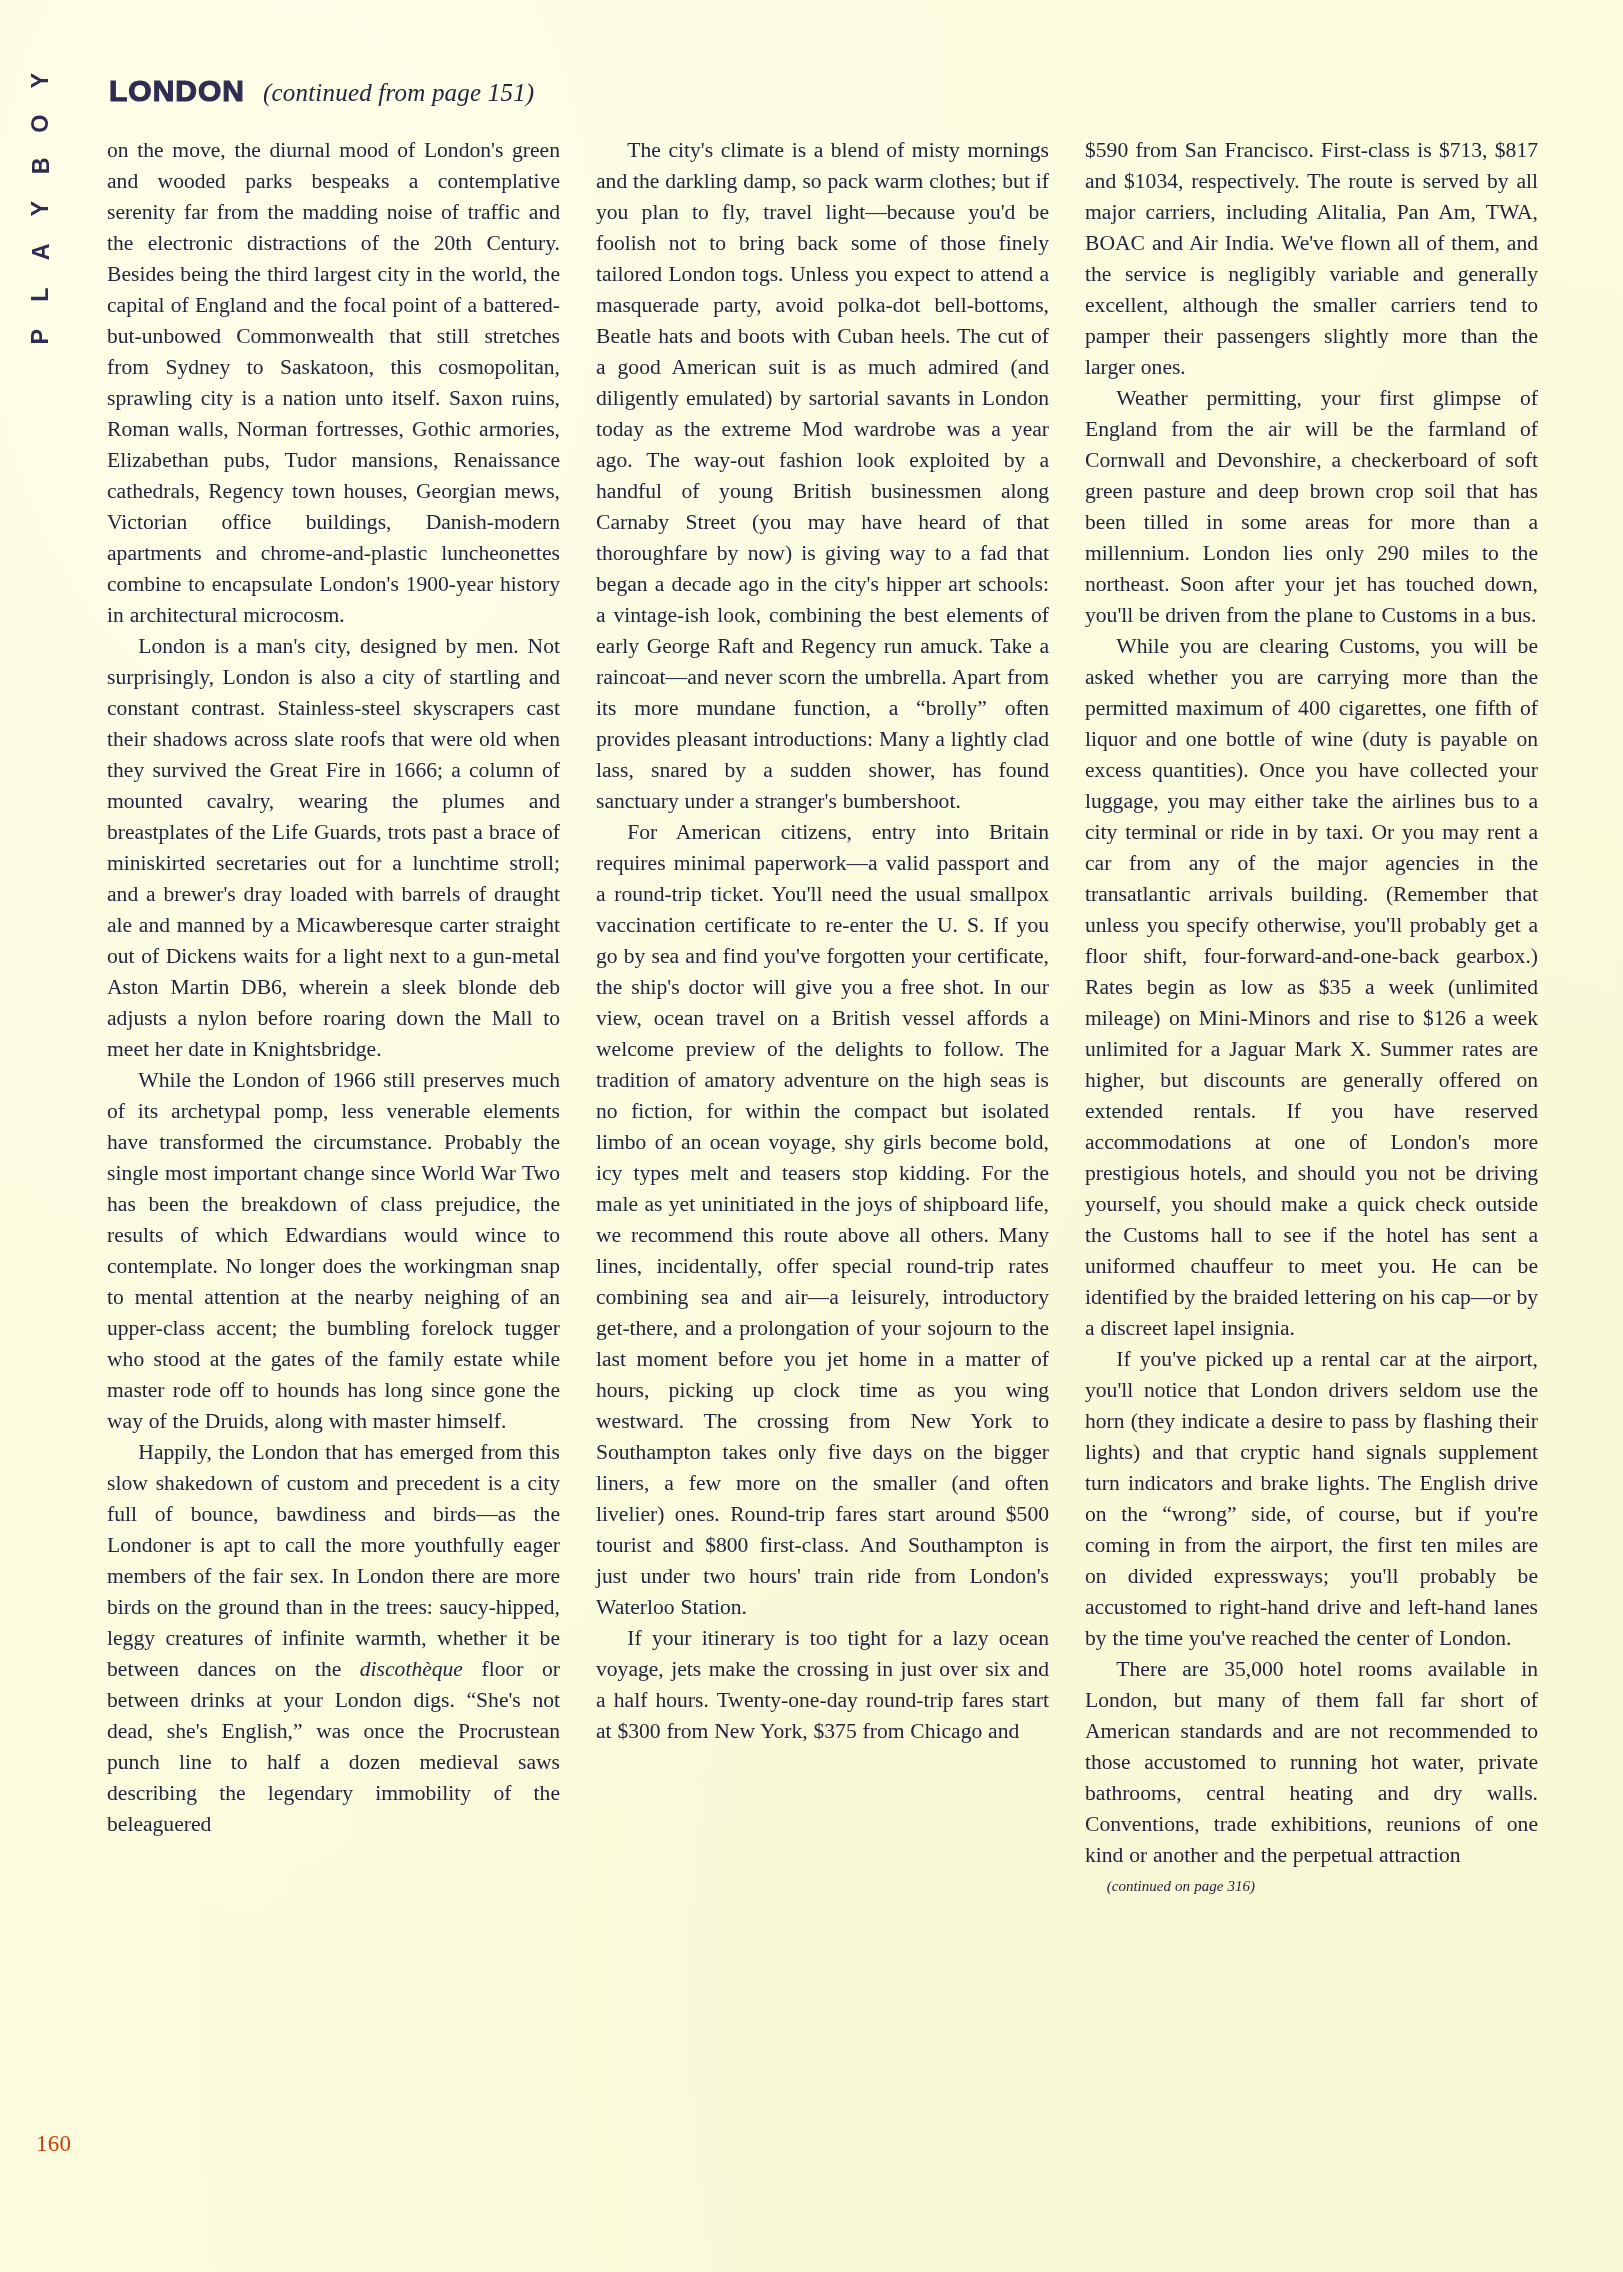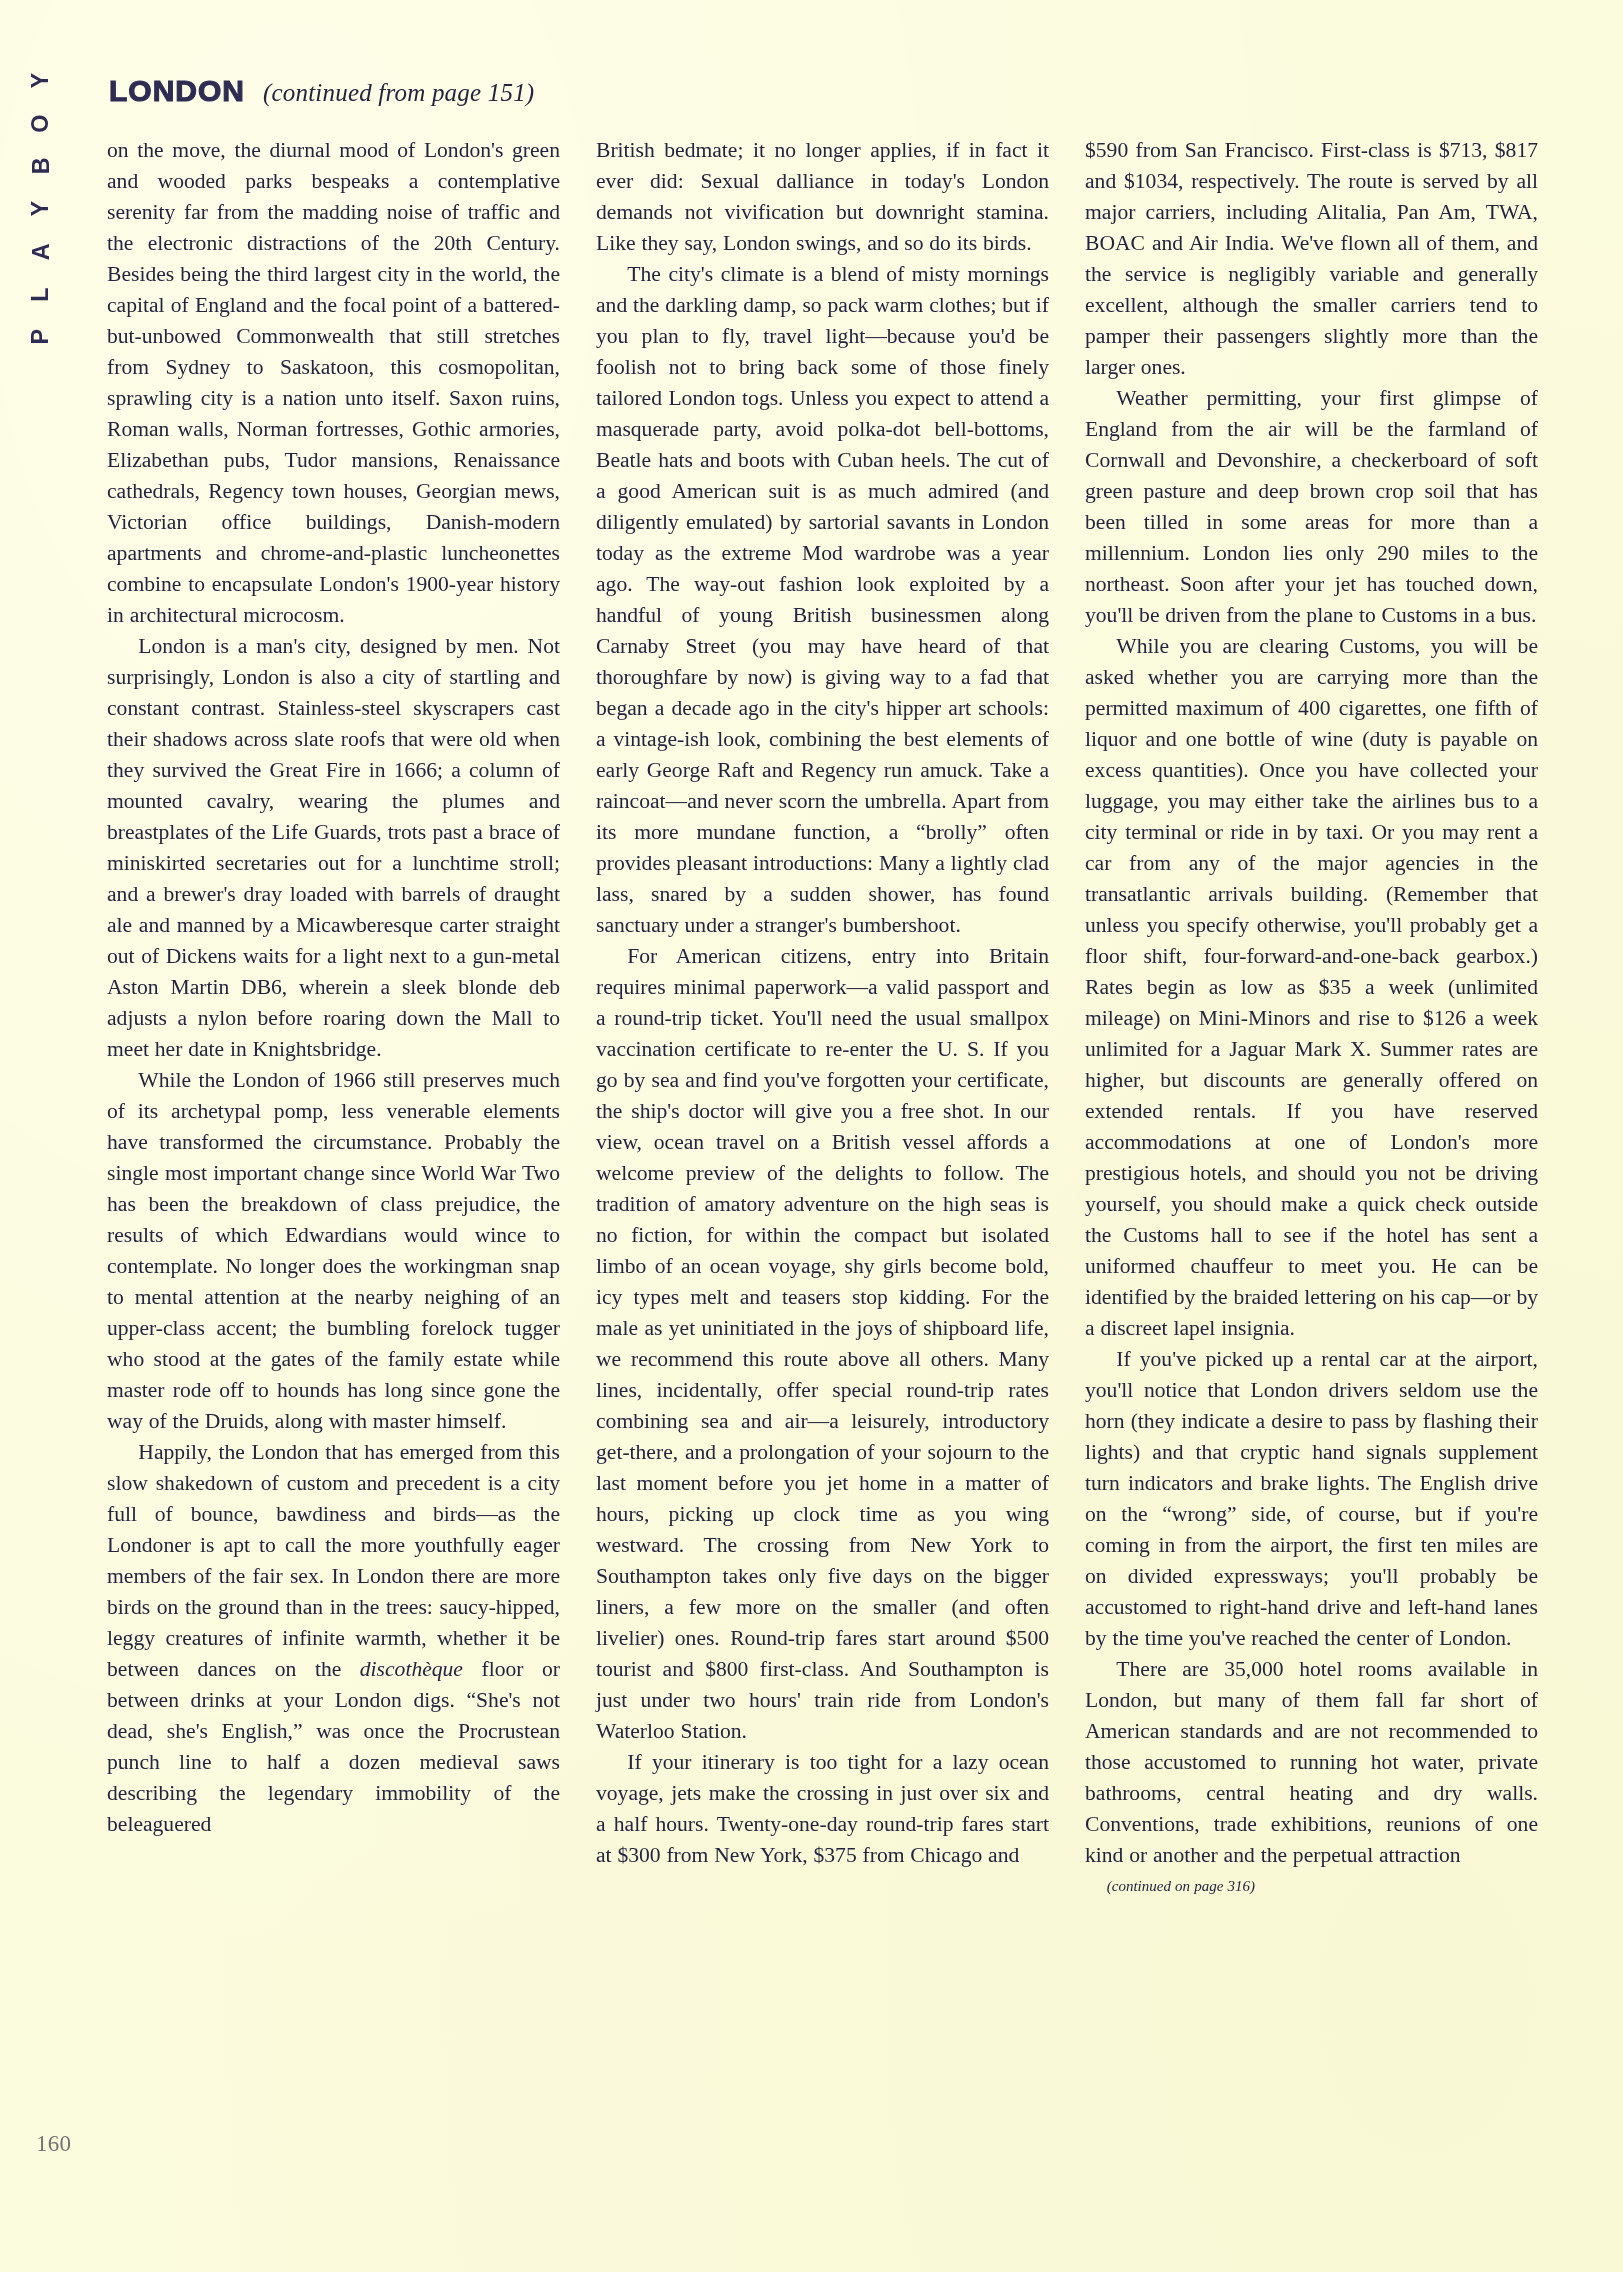--- a/index.html
+++ b/index.html
@@ -118,21 +118,21 @@
     line-height: 31px;
   }
 
   
   .folio {
     position: absolute;
     left: 36px;
     top: 2131px;
     font-family: "Liberation Serif", "DejaVu Serif", serif;
     font-size: 23px;
-    color: #737373;
+    color: #c2410c;
     letter-spacing: 0.3px;
   }
 </style>
 </head>
 <body>
 
 <div id="page">
 
   <div class="spine">
     <span class="spine-letter">Y</span>
@@ -152,21 +152,20 @@
   <div class="columns">
 
     <div class="col">
       <p class="lead-noindent">on the move, the diurnal mood of London's green and wooded parks bespeaks a contemplative serenity far from the madding noise of traffic and the electronic distractions of the 20th Century. Besides being the third largest city in the world, the capital of England and the focal point of a battered-but-unbowed Commonwealth that still stretches from Sydney to Saskatoon, this cosmopolitan, sprawling city is a nation unto itself. Saxon ruins, Roman walls, Norman fortresses, Gothic armories, Elizabethan pubs, Tudor mansions, Renaissance cathedrals, Regency town houses, Georgian mews, Victorian office buildings, Danish-modern apartments and chrome-and-plastic luncheonettes combine to encapsulate London's 1900-year history in architectural microcosm.</p>
       <p>London is a man's city, designed by men. Not surprisingly, London is also a city of startling and constant contrast. Stainless-steel skyscrapers cast their shadows across slate roofs that were old when they survived the Great Fire in 1666; a column of mounted cavalry, wearing the plumes and breastplates of the Life Guards, trots past a brace of miniskirted secretaries out for a lunchtime stroll; and a brewer's dray loaded with barrels of draught ale and manned by a Micawberesque carter straight out of Dickens waits for a light next to a gun-metal Aston Martin DB6, wherein a sleek blonde deb adjusts a nylon before roaring down the Mall to meet her date in Knightsbridge.</p>
       <p>While the London of 1966 still preserves much of its archetypal pomp, less venerable elements have transformed the circumstance. Probably the single most important change since World War Two has been the breakdown of class prejudice, the results of which Edwardians would wince to contemplate. No longer does the workingman snap to mental attention at the nearby neighing of an upper-class accent; the bumbling forelock tugger who stood at the gates of the family estate while master rode off to hounds has long since gone the way of the Druids, along with master himself.</p>
       <p><span>Happily, the London that has emerged from this slow shakedown of custom and precedent is a city full of bounce, bawdiness and birds—as the Londoner is apt to call the more youthfully eager members of the fair sex. In London there are more birds on the ground than in the trees: saucy-hipped, leggy creatures of infinite warmth, whether it be between dances on the </span><i>discothèque</i><span> floor or between drinks at your London digs. “She's not dead, she's English,” was once the Procrustean punch line to half a dozen medieval saws describing the legendary immobility of the beleaguered</span></p>
     </div>
 
     <div class="col">
-      <p class="lead-noindent">British bedmate; it no longer applies, if in fact it ever did: Sexual dalliance in today's London demands not vivification but downright stamina. Like they say, London swings, and so do its birds.</p>
       <p>The city's climate is a blend of misty mornings and the darkling damp, so pack warm clothes; but if you plan to fly, travel light—because you'd be foolish not to bring back some of those finely tailored London togs. Unless you expect to attend a masquerade party, avoid polka-dot bell-bottoms, Beatle hats and boots with Cuban heels. The cut of a good American suit is as much admired (and diligently emulated) by sartorial savants in London today as the extreme Mod wardrobe was a year ago. The way-out fashion look exploited by a handful of young British businessmen along Carnaby Street (you may have heard of that thoroughfare by now) is giving way to a fad that began a decade ago in the city's hipper art schools: a vintage-ish look, combining the best elements of early George Raft and Regency run amuck. Take a raincoat—and never scorn the umbrella. Apart from its more mundane function, a “brolly” often provides pleasant introductions: Many a lightly clad lass, snared by a sudden shower, has found sanctuary under a stranger's bumbershoot.</p>
       <p>For American citizens, entry into Britain requires minimal paperwork—a valid passport and a round-trip ticket. You'll need the usual smallpox vaccination certificate to re-enter the U. S. If you go by sea and find you've forgotten your certificate, the ship's doctor will give you a free shot. In our view, ocean travel on a British vessel affords a welcome preview of the delights to follow. The tradition of amatory adventure on the high seas is no fiction, for within the compact but isolated limbo of an ocean voyage, shy girls become bold, icy types melt and teasers stop kidding. For the male as yet uninitiated in the joys of shipboard life, we recommend this route above all others. Many lines, incidentally, offer special round-trip rates combining sea and air—a leisurely, introductory get-there, and a prolongation of your sojourn to the last moment before you jet home in a matter of hours, picking up clock time as you wing westward. The crossing from New York to Southampton takes only five days on the bigger liners, a few more on the smaller (and often livelier) ones. Round-trip fares start around $500 tourist and $800 first-class. And Southampton is just under two hours' train ride from London's Waterloo Station.</p>
       <p>If your itinerary is too tight for a lazy ocean voyage, jets make the crossing in just over six and a half hours. Twenty-one-day round-trip fares start at $300 from New York, $375 from Chicago and</p>
     </div>
 
     <div class="col">
       <p class="lead-noindent">$590 from San Francisco. First-class is $713, $817 and $1034, respectively. The route is served by all major carriers, including Alitalia, Pan Am, TWA, BOAC and Air India. We've flown all of them, and the service is negligibly variable and generally excellent, although the smaller carriers tend to pamper their passengers slightly more than the larger ones.</p>
       <p>Weather permitting, your first glimpse of England from the air will be the farmland of Cornwall and Devonshire, a checkerboard of soft green pasture and deep brown crop soil that has been tilled in some areas for more than a millennium. London lies only 290 miles to the northeast. Soon after your jet has touched down, you'll be driven from the plane to Customs in a bus.</p>
       <p>While you are clearing Customs, you will be asked whether you are carrying more than the permitted maximum of 400 cigarettes, one fifth of liquor and one bottle of wine (duty is payable on excess quantities). Once you have collected your luggage, you may either take the airlines bus to a city terminal or ride in by taxi. Or you may rent a car from any of the major agencies in the transatlantic arrivals building. (Remember that unless you specify otherwise, you'll probably get a floor shift, four-forward-and-one-back gearbox.) Rates begin as low as $35 a week (unlimited mileage) on Mini-Minors and rise to $126 a week unlimited for a Jaguar Mark X. Summer rates are higher, but discounts are generally offered on extended rentals. If you have reserved accommodations at one of London's more prestigious hotels, and should you not be driving yourself, you should make a quick check outside the Customs hall to see if the hotel has sent a uniformed chauffeur to meet you. He can be identified by the braided lettering on his cap—or by a discreet lapel insignia.</p>
       <p>If you've picked up a rental car at the airport, you'll notice that London drivers seldom use the horn (they indicate a desire to pass by flashing their lights) and that cryptic hand signals supplement turn indicators and brake lights. The English drive on the “wrong” side, of course, but if you're coming in from the airport, the first ten miles are on divided expressways; you'll probably be accustomed to right-hand drive and left-hand lanes by the time you've reached the center of London.</p>

